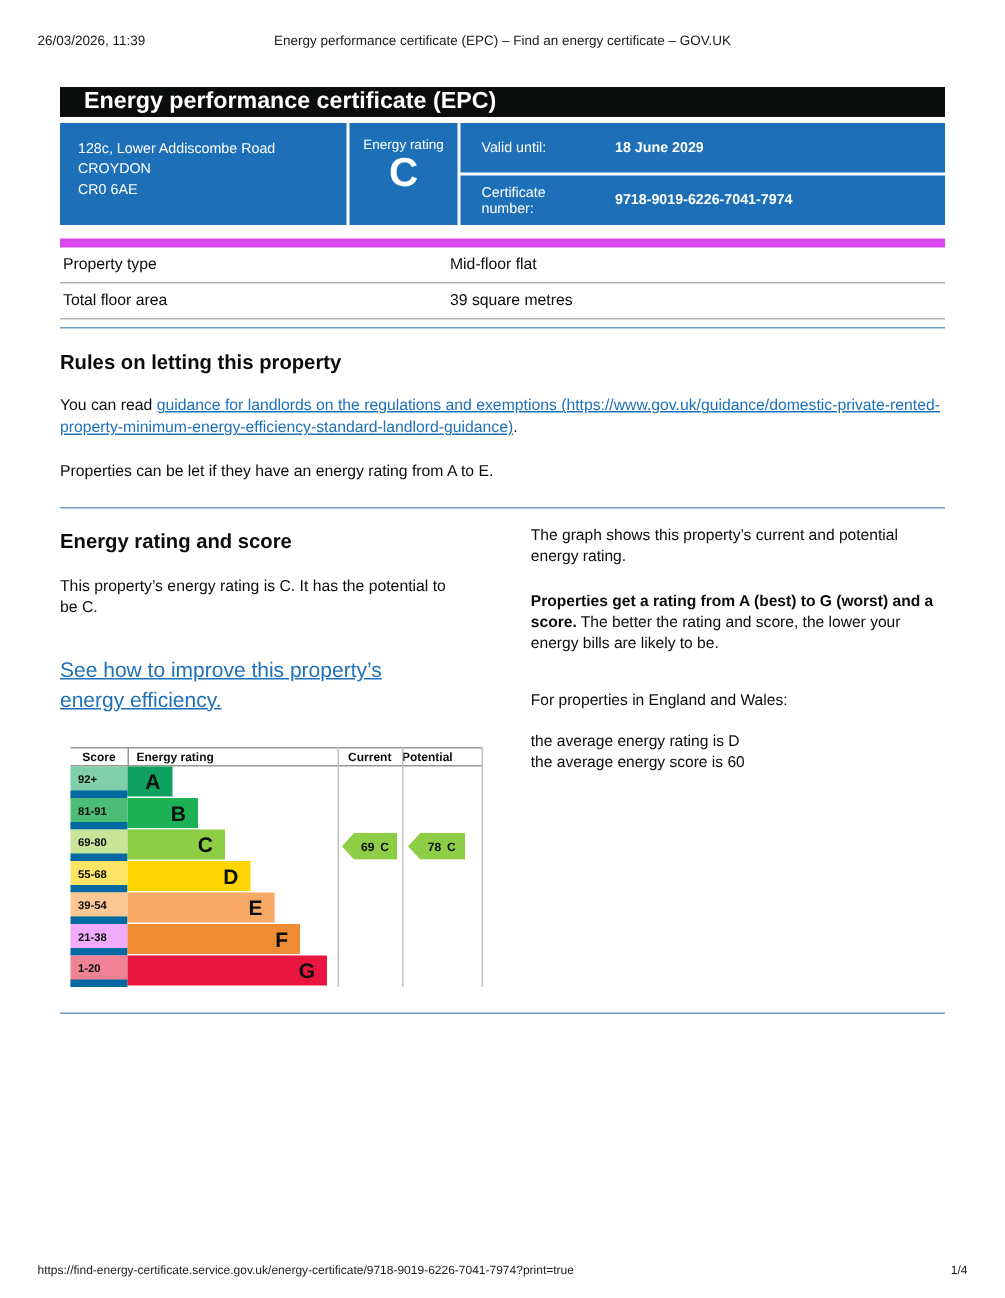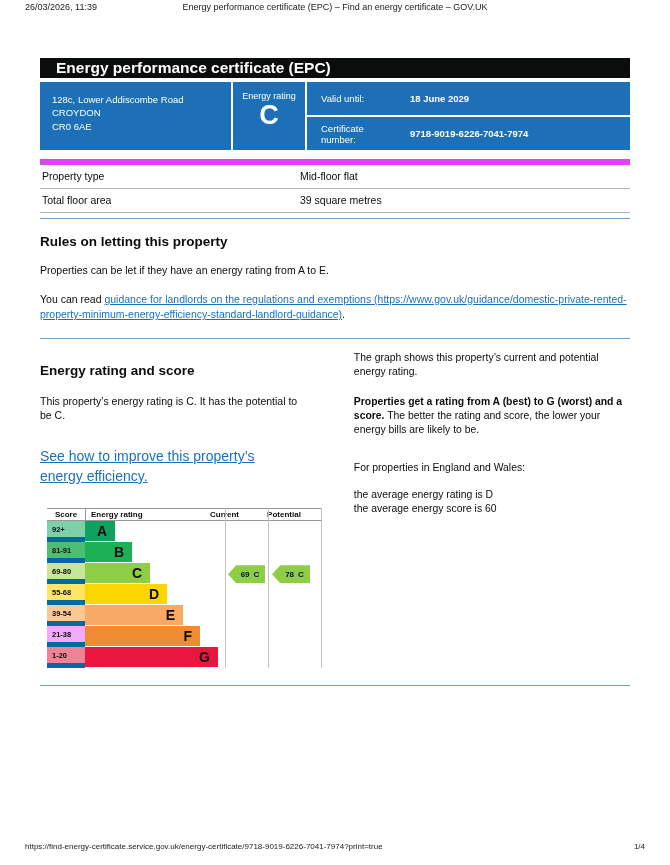--- a/index.html
+++ b/index.html
@@ -1,21 +1,21 @@
 <!DOCTYPE html>
 <html><head>
 <meta charset="utf-8">
 <style>
   * { margin:0; padding:0; box-sizing:border-box; }
   html,body { background:#fff; }
   body { width:670px; height:865px; position:relative; overflow:hidden;
          font-family:"Liberation Sans", sans-serif; color:#0b0c0c; }
 
   
-  .print-header { position:absolute; top:2px; left:25px; right:25px; height:12px;
+  .print-header { position:absolute; top:22px; left:25px; right:25px; height:12px;
                   font-size:9px; color:#1a1a1a; }
   .print-header .dt { position:absolute; left:0; top:0; }
   .print-header .pt { position:absolute; left:0; right:0; text-align:center; top:0; }
   .print-footer { position:absolute; bottom:14px; left:25px; right:25px;
                   font-size:8px; color:#1a1a1a; display:flex; justify-content:space-between; }
 
   .doc { position:absolute; left:40px; top:58px; width:590px; }
 
   .title-bar { background:#0b0c0c; color:#fff; height:20px; display:flex; align-items:center;
                padding-left:16px; font-size:15.5px; font-weight:bold; }
@@ -43,38 +43,38 @@
 
   h2 { font-size:13.5px; font-weight:bold; }
   .rules h2 { margin-top:15px; }
   .rules p { font-size:10.5px; line-height:1.45; margin-top:14px; }
   a { color:#1d70b8; text-decoration:underline; }
 
   .cols { display:flex; margin-top:12px; }
   .col-left { width:300px; }
   .col-left .inner { width:262px; }
   .col-right { margin-left:18px; width:280px; font-size:10.4px; line-height:1.35; }
-  .col-left h2 { margin-top:12px; }
+  .col-left h2 { margin-top:2px; }
   .col-left p { font-size:10.5px; line-height:1.4; margin-top:16px; }
   .improve-link { display:inline-block; width:232px; margin-top:24px; font-size:14px; line-height:1.4; }
   .col-right p { margin-top:0; }
   .col-right .p2 { margin-top:16px; }
   .col-right .p3 { margin-top:24px; }
   .col-right .avg { margin-top:13px; }
   .col-right .avg span { display:block; }
 
   
   .chart { position:relative; width:275px; margin-top:22px; margin-left:7px; }
   .chart-head { display:flex; height:13px; align-items:center;
                 border-top:1px solid #979797; border-bottom:1px solid #979797;
                 font-size:8px; font-weight:bold; }
   .h-score { width:38px; text-align:center; }
   .h-rating { flex:1; padding-left:6px; }
   .h-current { width:43px; text-align:center; }
-  .h-potential { width:76px; text-align:center; }
+  .h-potential { width:54px; text-align:left; }
   .vline { position:absolute; top:0; bottom:0; width:1px; background:#c2c2c2; }
   .vl-1 { left:178px; } .vl-2 { left:221px; } .vl-3 { left:274px; }
   .vl-head { position:absolute; top:0; height:13px; width:1px; background:#979797; left:38px; }
   .crow { display:flex; height:21px; }
   .score-cell { width:38px; display:flex; align-items:center; padding-left:5px;
                 font-size:7.5px; font-weight:bold; border-bottom:5px solid #0369a1; }
   .bar { height:100%; display:flex; align-items:center; justify-content:flex-end;
          padding-right:8px; font-size:14px; font-weight:bold; border-bottom:1px solid #fff; }
   .bg-a{background:#0ea15f;} .bg-b{background:#1db155;} .bg-c{background:#8dce46;}
   .bg-d{background:#ffd500;} .bg-e{background:#f9a966;} .bg-f{background:#ee8b33;}
@@ -135,22 +135,22 @@
     <div class="trow">
       <span class="tlabel">Total floor area</span>
       <span class="tvalue">39 square metres</span>
     </div>
   </div>
 
   <hr class="blue hr1">
 
   <div class="rules">
     <h2>Rules on letting this property</h2>
+    <p><span>You can read </span><a href="#">guidance for landlords on the regulations and exemptions (https://www.gov.uk/guidance/domestic-private-rented-property-minimum-energy-efficiency-standard-landlord-guidance)</a><span>.</span></p>
     <p>Properties can be let if they have an energy rating from A to E.</p>
-    <p><span>You can read </span><a href="#">guidance for landlords on the regulations and exemptions (https://www.gov.uk/guidance/domestic-private-rented-property-minimum-energy-efficiency-standard-landlord-guidance)</a><span>.</span></p>
   </div>
 
   <hr class="blue hr2">
 
   <div class="cols">
     <div class="col-left">
       <div class="inner">
         <h2>Energy rating and score</h2>
         <p>This property’s energy rating is C. It has the potential to be C.</p>
         <a href="#" class="improve-link">See how to improve this property’s energy efficiency.</a>

